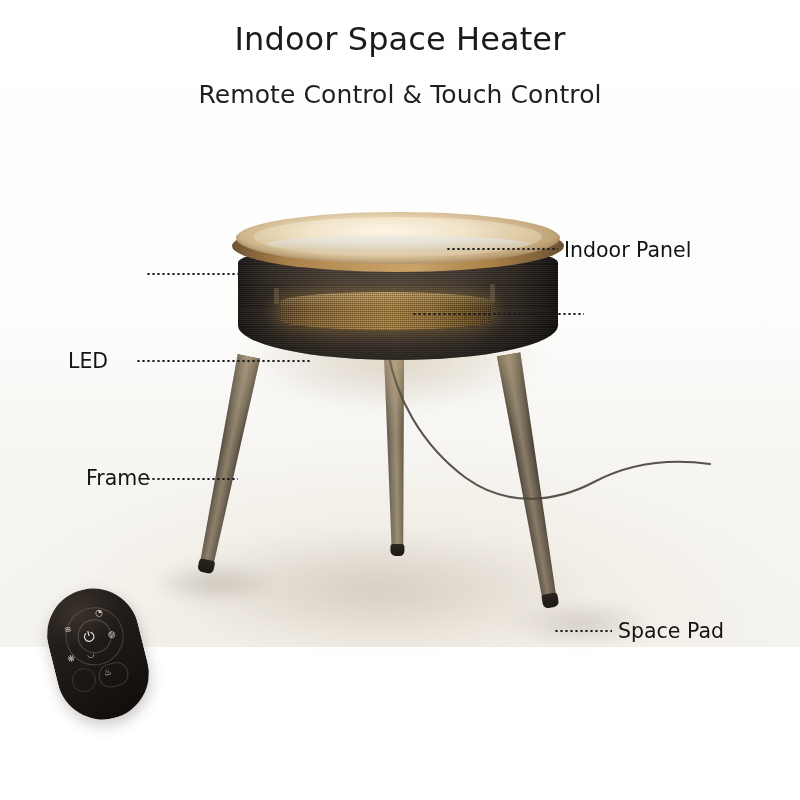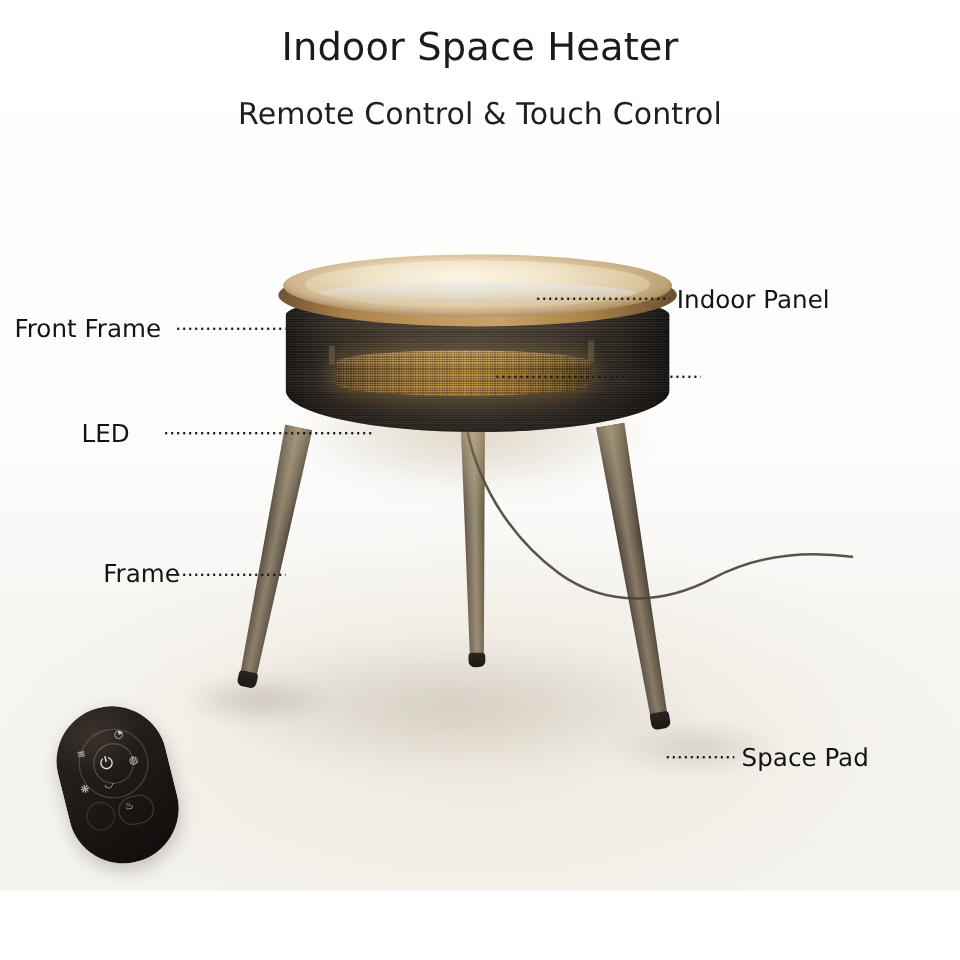--- a/index.html
+++ b/index.html
@@ -3,21 +3,21 @@
 <meta charset="utf-8">
 <title>Indoor Space Heater</title>
 <style>
   html,body{margin:0;padding:0;}
   body{
     width:800px;height:800px;overflow:hidden;
     font-family:"DejaVu Sans","Liberation Sans",sans-serif;
     background:#ffffff;
   }
   #stage{
-    position:relative;width:800px;height:742px;
+    position:relative;width:800px;height:647px;
     background:
       radial-gradient(ellipse 520px 230px at 400px 620px, #efe9df 0%, #f3efe8 45%, rgba(245,244,241,0) 78%),
       linear-gradient(180deg,#ffffff 0%,#fdfdfc 48%,#f7f6f3 68%,#f4f3f0 100%);
   }
 
   
   .title{
     position:absolute;left:0;right:0;top:20px;text-align:center;
     font-size:32px;font-weight:400;color:#1b1b1b;letter-spacing:.1px;
   }
@@ -298,21 +298,20 @@
       <div class="ic clock">◔</div>
       <div class="ic fan">≋</div>
       <div class="ic temp">◍</div>
       <div class="ic swing">◡</div>
       <div class="ic timer">❋</div>
       <div class="ic heat">♨</div>
     </div>
 
   </div>
 
-  <div class="label" style="left:12px;top:262px;">Front Frame</div>
   <div class="leader" style="left:146px;top:273px;width:92px;"></div>
 
   <div class="label" style="left:68px;top:349px;">LED</div>
   <div class="leader" style="left:136px;top:360px;width:174px;"></div>
 
   <div class="label" style="left:86px;top:466px;">Frame</div>
   <div class="leader" style="left:146px;top:478px;width:92px;"></div>
 
   <div class="leader" style="left:446px;top:248px;width:112px;"></div>
   <div class="label" style="left:564px;top:238px;">Indoor Panel</div>

